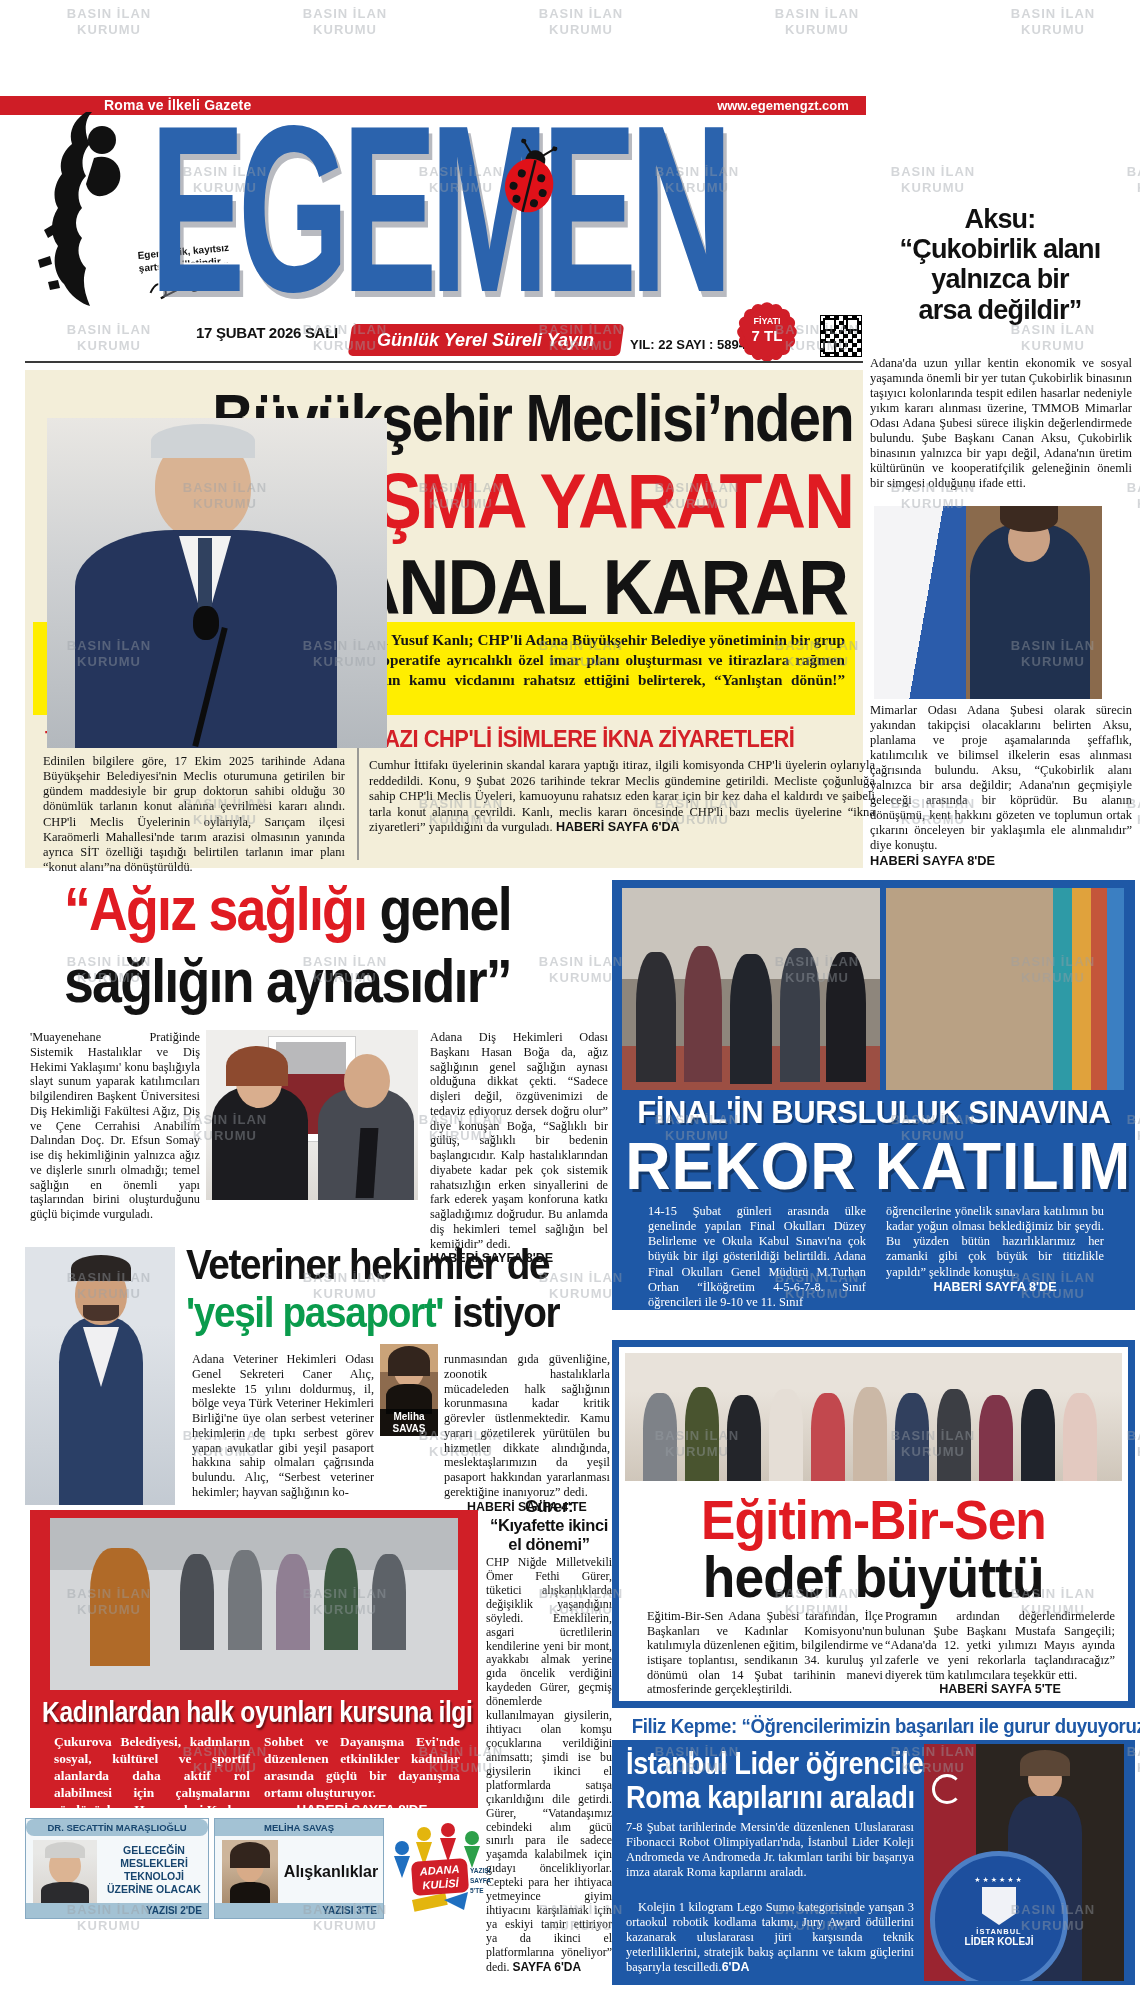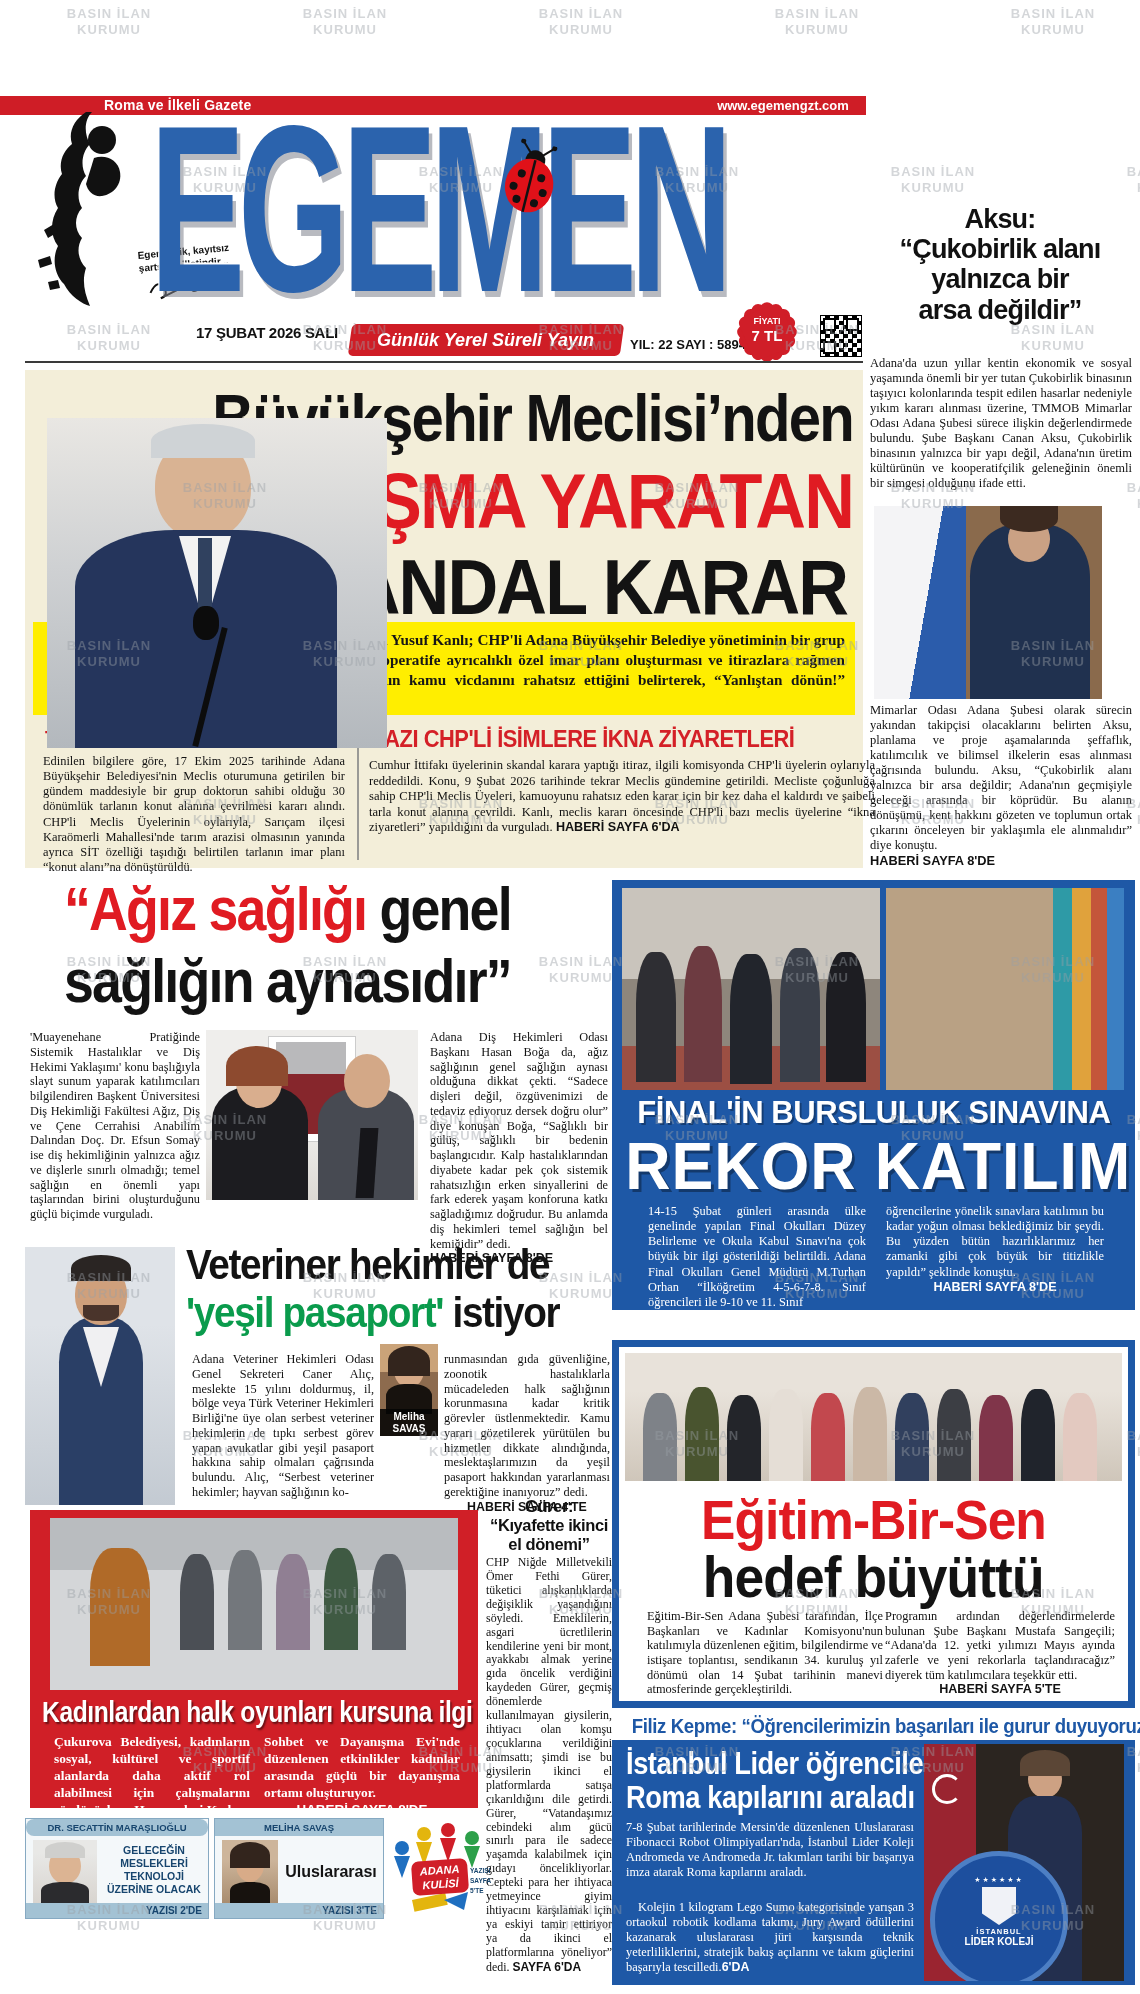--- a/index.html
+++ b/index.html
@@ -327,21 +327,21 @@
     <div class="adbar" style="bottom:0;height:15px;text-align:right;font-size:10px;line-height:15px;padding-right:6px;box-sizing:border-box;">YAZISI 2'DE</div>
   </div>
 
   <div class="adbox" style="left:214px;top:1818px;width:170px;height:101px;">
     <div class="adbar" style="top:0;font-size:9.5px;">MELİHA SAVAŞ</div>
     <div class="photo" style="left:7px;top:21px;width:56px;height:64px;background:linear-gradient(180deg,#cdb59b 0 30%,#a88c6e 100%);">
       <div class="fig" style="left:14px;top:8px;width:28px;height:34px;background:#d8ab88;border-radius:50%;"></div>
       <div class="fig" style="left:8px;top:2px;width:40px;height:26px;background:#33251d;border-radius:50% 50% 0 0;"></div>
       <div class="fig" style="left:8px;top:42px;width:40px;height:22px;background:#17120e;border-radius:40% 40% 0 0;"></div>
     </div>
-    <div class="abs center bold" style="left:66px;top:44px;width:100px;font-size:16px;color:#131313;">Uluslararası</div>
+    <div class="abs center bold" style="left:66px;top:44px;width:100px;font-size:16px;color:#131313;">Alışkanlıklar</div>
     <div class="adbar" style="bottom:0;height:15px;text-align:right;font-size:10px;line-height:15px;padding-right:6px;box-sizing:border-box;">YAZISI 3'TE</div>
   </div>
 
   <div class="abs" style="left:386px;top:1822px;width:104px;height:98px;">
     <svg class="abs" style="left:0;top:0;" width="104" height="96" viewBox="0 0 104 96">
       <circle cx="16" cy="26" r="7" fill="#1f6fc0"></circle>
         <path d="M8 34 l8 22 8 -22 z" fill="#1f6fc0"></path>
       <circle cx="38" cy="12" r="7" fill="#e3b50e"></circle>
         <path d="M30 20 l8 24 8 -24 z" fill="#e3b50e"></path>
       <circle cx="62" cy="8" r="7" fill="#d01e28"></circle>

